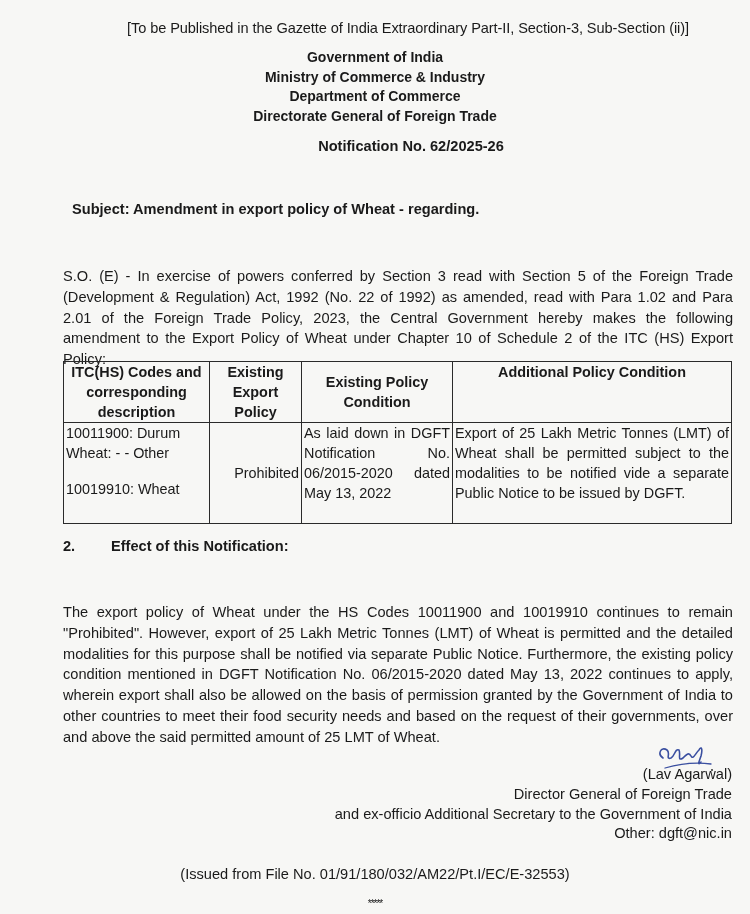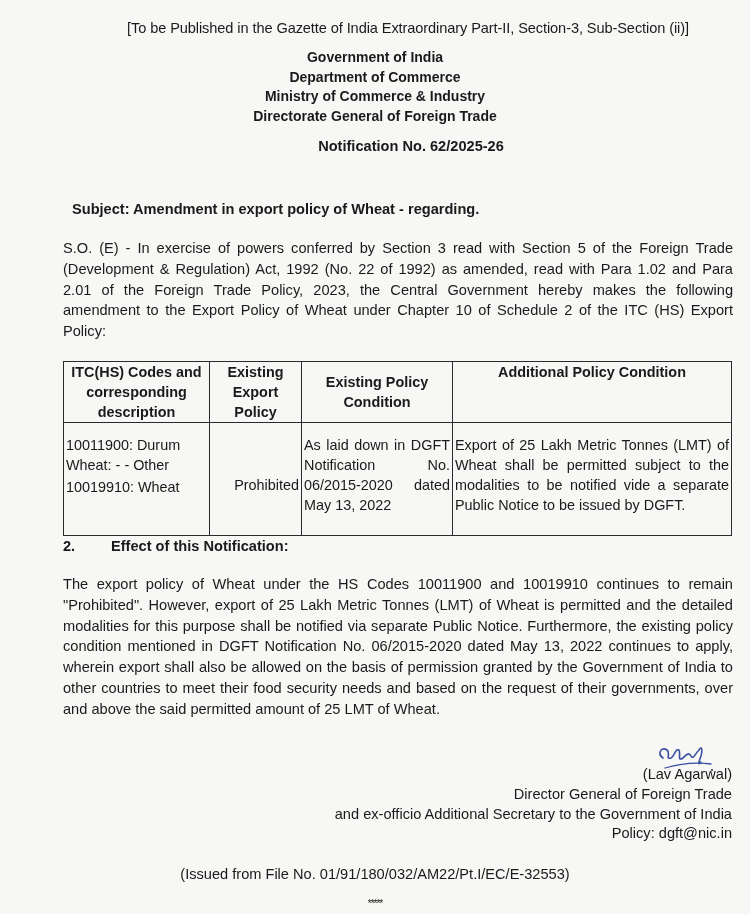--- a/index.html
+++ b/index.html
@@ -12,34 +12,34 @@
   }
   .abs { position:absolute; }
   .center { left:0; width:750px; text-align:center; }
   .gazette { top:20px; font-size:14.6px; letter-spacing:-0.1px;margin-left:33px; }
   .org { font-size:14px; line-height:19.5px; top:48px;font-weight:bold; }
   .notif { font-weight:bold; font-size:14.6px; line-height:24px; top:134px;padding-left:36px; }
   .notif sup { font-size:9px; vertical-align:5px; line-height:0; }
   .subject { top:201px; left:72px; font-weight:bold; font-size:14.6px; }
   .para {
     left:63px; width:670px; font-size:14.6px; line-height:20.8px;
-    text-align:justify; text-align-last:left;
+    text-align:justify; text-align-last:left;margin-top:28px;
   }
   .p1 { top:238px; }
   .p2 { top:574px; }
   table.policy {
     position:absolute; top:361px; left:63px; width:669px;
     border-collapse:collapse; font-size:14.4px;
   }
   table.policy th, table.policy td {
     border:1.5px solid #2a2a2a; padding:0 2px;
   }
   table.policy th { font-weight:bold; text-align:center; line-height:20px; height:60px; }
   table.policy th.top { vertical-align:top; }
-  table.policy td { vertical-align:top; line-height:20px; height:100px; padding-top:12px; }
+  table.policy td { vertical-align:top; line-height:20px; height:100px; padding-top:0; }
   .c1 { width:141px; }
   .c2 { width:87px; }
   .c3 { width:146px; }
   td.mid { vertical-align:middle !important; text-align:right; }
   .just { text-align:justify; text-align-last:justify; }
   .just .last { text-align-last:left; display:block; }
   .line { display:block; }
   .sec2 { top:538px; left:63px; font-weight:bold; font-size:14.6px; }
   .sec2 .num { display:inline-block; width:48px; }
   .sig {
@@ -49,22 +49,22 @@
   .fileno { top:866px; font-size:14.6px; }
   .stars { top:898px; font-size:10px; letter-spacing:-1px; }
 </style>
 </head>
 <body>
 
 <div class="abs center gazette">[To be Published in the Gazette of India Extraordinary Part-II, Section-3, Sub-Section (ii)]</div>
 
 <div class="abs center org">
   <div>Government of India</div>
+  <div>Ministry of Commerce &amp; Industry</div>
   <div>Department of Commerce</div>
-  <div>Ministry of Commerce &amp; Industry</div>
   <div>Directorate General of Foreign Trade</div>
 </div>
 
 <div class="abs center notif">
   <div>Notification No. 62/2025-26</div>
 </div>
 
 <div class="abs subject">Subject: Amendment in export policy of Wheat - regarding.</div>
 
 <div class="abs para p1">S.O. (E) - In exercise of powers conferred by Section 3 read with Section 5 of the Foreign Trade (Development &amp; Regulation) Act, 1992 (No. 22 of 1992) as amended, read with Para 1.02 and Para 2.01 of the Foreign Trade Policy, 2023, the Central Government hereby makes the following amendment to the Export Policy of Wheat under Chapter 10 of Schedule 2 of the ITC (HS) Export Policy:</div>
@@ -75,21 +75,21 @@
       <th class="c1">ITC(HS) Codes and corresponding description</th>
       <th class="c2">Existing Export Policy</th>
       <th class="c3">Existing Policy Condition</th>
       <th class="top">Additional Policy Condition</th>
     </tr>
   </thead>
   <tbody>
     <tr>
       <td>
         <span class="line">10011900: Durum Wheat: - - Other</span>
-        <span class="line" style="margin-top:2px">10019910: Wheat</span>
+        <span class="line" style="margin-top:16px">10019910: Wheat</span>
       </td>
       <td class="mid">Prohibited</td>
       <td class="just">
         <span class="line">As laid down in DGFT</span>
         <span class="line">Notification No.</span>
         <span class="line">06/2015-2020 dated</span>
         <span class="last">May 13, 2022</span>
       </td>
       <td class="just">
         <span class="line">Export of 25 Lakh Metric Tonnes (LMT) of</span>
@@ -108,17 +108,17 @@
 <svg class="abs sig" viewBox="0 0 60 34">
   <path d="M8 18 C2 14, 6 6, 12 10 C16 13, 10 20, 16 18 C20 16, 20 8, 24 10 C26 14, 22 22, 28 18 C32 14, 34 12, 36 16 C38 20, 40 14, 44 10 C46 6, 48 8, 46 16 C44 22, 42 26, 46 22" fill="none" stroke="#3a4fa0" stroke-width="1.6" stroke-linecap="round"></path>
   <path d="M10 28 C24 24, 40 22, 56 24" fill="none" stroke="#3a4fa0" stroke-width="1.3" stroke-linecap="round"></path>
   <circle cx="57" cy="30" r="1" fill="#333"></circle>
 </svg>
 
 <div class="abs signblock">
   <div>(Lav Agarwal)</div>
   <div>Director General of Foreign Trade</div>
   <div>and ex-officio Additional Secretary to the Government of India</div>
-  <div>Policy: dgft@nic.in</div>
+  <div>Other: dgft@nic.in</div>
 </div>
 
 <div class="abs center fileno">(Issued from File No. 01/91/180/032/AM22/Pt.I/EC/E-32553)</div>
 <div class="abs center stars">*****</div>
 
 </body></html>

